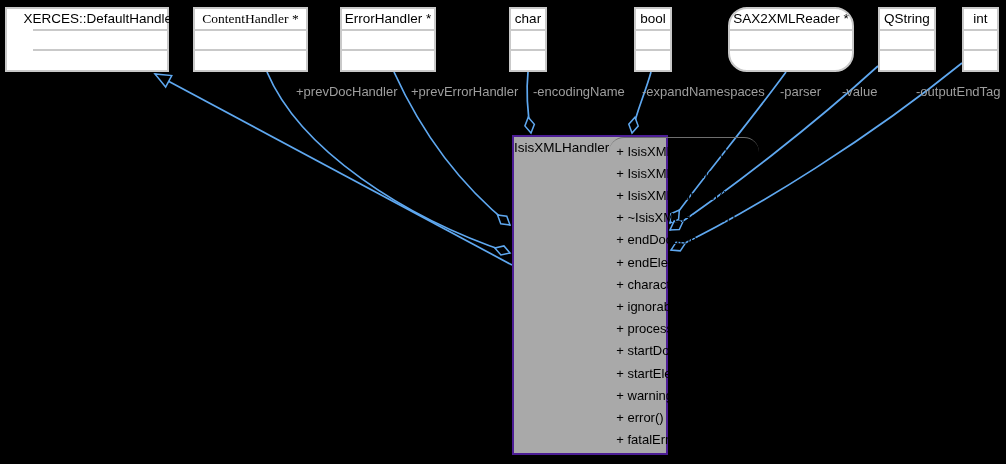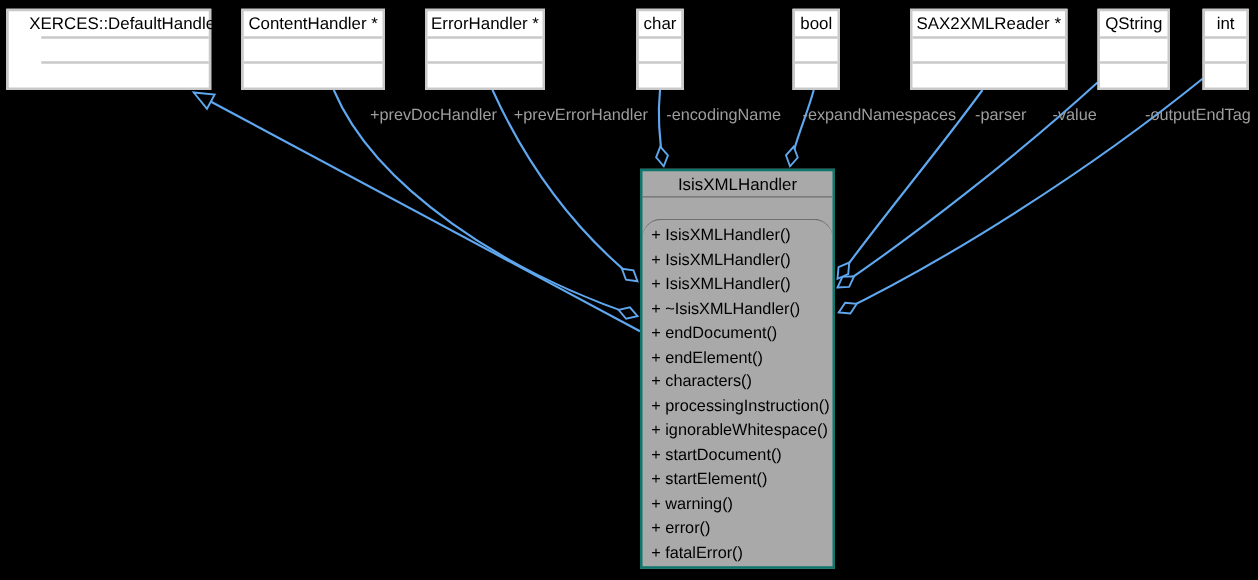--- a/index.html
+++ b/index.html
@@ -13,22 +13,22 @@
     border:2px solid #c9c9c9;box-sizing:border-box;
     display:flex;flex-direction:column;z-index:2;
   }
   .node-title{
     flex:1.08;display:flex;align-items:center;justify-content:center;
     font-size:13.5px;color:#000;white-space:nowrap;padding:0 3px;
   }
   .node-sec{flex:1;border-top:2px solid #c9c9c9;}
   .center-node{
     position:absolute;left:512px;top:135px;width:156px;height:320px;
-    background:#a9a9a9;border:2px solid #0f766e;box-sizing:border-box;
-    display:flex;flex-direction:column;z-index:2;
+    background:#a9a9a9;border:2px solid #4c1d95;box-sizing:border-box;
+    display:flex;z-index:2;
   }
   .center-title{
     height:20px;display:flex;align-items:center;justify-content:center;
     font-size:13.5px;color:#000;
   }
   .center-attrs{height:17px;border-top:1px solid #6f6f6f;}
   .center-methods{
     flex:1;border-top:1px solid #6f6f6f;display:flex;flex-direction:column;
     justify-content:space-around;padding:2px 0;border-radius:15px;
   }
@@ -65,41 +65,41 @@
       <path d="M 878 66 C 812 126 732 188 670 230" marker-end="url(#diamond)"></path>
       <path d="M 962 63 C 872 136 758 208 671 250" marker-end="url(#diamond)"></path>
     </g>
   </svg>
 
   <div class="node" style="left:5px;width:164px;padding-left:26px;">
     <div class="node-title">XERCES::DefaultHandler</div>
     <div class="node-sec"></div>
     <div class="node-sec"></div>
   </div>
-  <div class="node" style="left:193px;width:115px;">
+  <div class="node" style="left:193px;width:115px;font-family:Liberation Serif, serif;">
     <div class="node-title">ContentHandler *</div>
     <div class="node-sec"></div>
     <div class="node-sec"></div>
   </div>
   <div class="node" style="left:509px;width:38px;">
     <div class="node-title">char</div>
     <div class="node-sec"></div>
     <div class="node-sec"></div>
   </div>
   <div class="node" style="left:340px;width:96px;">
     <div class="node-title">ErrorHandler *</div>
     <div class="node-sec"></div>
     <div class="node-sec"></div>
   </div>
   <div class="node" style="left:634px;width:38px;">
     <div class="node-title">bool</div>
     <div class="node-sec"></div>
     <div class="node-sec"></div>
   </div>
-  <div class="node" style="left:728px;width:126px;">
+  <div class="node" style="left:728px;width:126px;border-radius:19px;">
     <div class="node-title">SAX2XMLReader *</div>
     <div class="node-sec"></div>
     <div class="node-sec"></div>
   </div>
   <div class="node" style="left:878px;width:58px;">
     <div class="node-title">QString</div>
     <div class="node-sec"></div>
     <div class="node-sec"></div>
   </div>
   <div class="node" style="left:962px;width:37px;">
@@ -120,22 +120,22 @@
     <div class="center-title">IsisXMLHandler</div>
     <div class="center-attrs"></div>
     <div class="center-methods">
       <div class="method-row">+ IsisXMLHandler()</div>
       <div class="method-row">+ IsisXMLHandler()</div>
       <div class="method-row">+ IsisXMLHandler()</div>
       <div class="method-row">+ ~IsisXMLHandler()</div>
       <div class="method-row">+ endDocument()</div>
       <div class="method-row">+ endElement()</div>
       <div class="method-row">+ characters()</div>
+      <div class="method-row">+ ignorableWhitespace()</div>
       <div class="method-row">+ processingInstruction()</div>
-      <div class="method-row">+ ignorableWhitespace()</div>
       <div class="method-row">+ startDocument()</div>
       <div class="method-row">+ startElement()</div>
       <div class="method-row">+ warning()</div>
       <div class="method-row">+ error()</div>
       <div class="method-row">+ fatalError()</div>
     </div>
   </div>
 
 </div>
 

